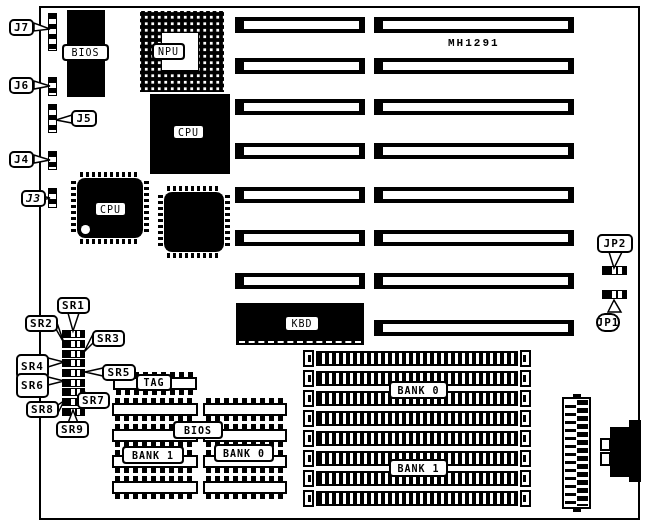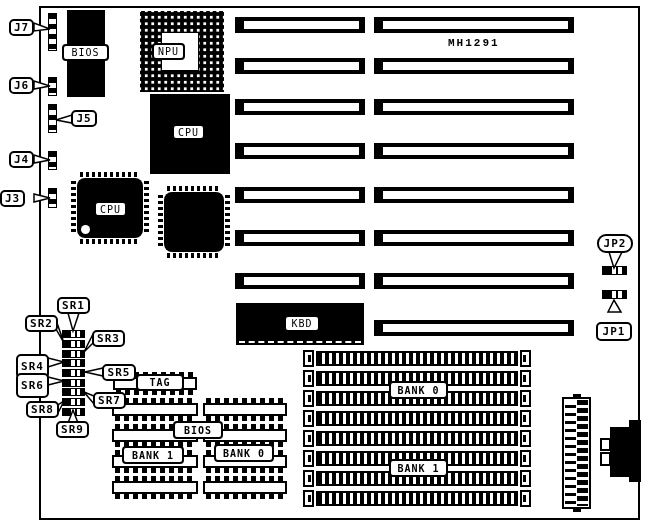--- a/index.html
+++ b/index.html
@@ -132,21 +132,21 @@
   <div class="abs hjump" style="left:62px;top:340px;width:23px;height:8px;"></div>
   <div class="abs hjump" style="left:62px;top:350px;width:23px;height:8px;"></div>
   <div class="abs hjump" style="left:62px;top:359px;width:23px;height:8px;"></div>
   <div class="abs hjump" style="left:62px;top:369px;width:23px;height:8px;"></div>
   <div class="abs hjump" style="left:62px;top:379px;width:23px;height:8px;"></div>
   <div class="abs hjump" style="left:62px;top:388px;width:23px;height:8px;"></div>
   <div class="abs hjump" style="left:62px;top:398px;width:23px;height:8px;"></div>
   <div class="abs hjump" style="left:62px;top:408px;width:23px;height:8px;"></div>
 
   <div class="abs dip" style="left:113px;top:377px;width:84px;height:13px;"></div>
-  <div class="abs labelbox" style="left:136px;top:374px;width:48px;height:17px;">TAG</div>
+  <div class="abs labelbox" style="left:136px;top:374px;width:36px;height:17px;">TAG</div>
 
   <div class="abs dip" style="left:112px;top:403px;width:86px;height:13px;"></div>
   <div class="abs dip" style="left:112px;top:429px;width:86px;height:13px;"></div>
   <div class="abs dip" style="left:112px;top:455px;width:86px;height:13px;"></div>
   <div class="abs dip" style="left:112px;top:481px;width:86px;height:13px;"></div>
   <div class="abs dip" style="left:203px;top:403px;width:84px;height:13px;"></div>
   <div class="abs dip" style="left:203px;top:429px;width:84px;height:13px;"></div>
   <div class="abs dip" style="left:203px;top:455px;width:84px;height:13px;"></div>
   <div class="abs dip" style="left:203px;top:481px;width:84px;height:13px;"></div>
 
@@ -226,26 +226,26 @@
       <polygon points="94,396 94,404 84,392"></polygon>
       <polygon points="58,405 58,413 64,401"></polygon>
       <polygon points="68,423 78,423 73,410"></polygon>
     </g>
   </svg>
 
   <div class="abs callout" style="left:9px;top:19px;width:25px;height:17px;">J7</div>
   <div class="abs callout" style="left:9px;top:77px;width:25px;height:17px;">J6</div>
   <div class="abs callout" style="left:71px;top:110px;width:26px;height:17px;">J5</div>
   <div class="abs callout" style="left:9px;top:151px;width:25px;height:17px;">J4</div>
-  <div class="abs callout" style="left:0;top:190px;width:25px;height:17px;">J3</div>
-  <div class="abs callout" style="left:597px;top:234px;width:36px;height:19px;border-radius:9px;">JP2</div>
-  <div class="abs callout" style="left:596px;top:322px;width:36px;height:19px;">JP1</div>
+  <div class="abs callout" style="left:21px;top:190px;width:25px;height:17px;font-style:italic;">J3</div>
+  <div class="abs callout" style="left:597px;top:234px;width:36px;height:19px;">JP2</div>
+  <div class="abs callout" style="left:596px;top:313px;width:24px;height:19px;border-radius:9px;">JP1</div>
   <div class="abs callout" style="left:57px;top:297px;width:33px;height:17px;">SR1</div>
   <div class="abs callout" style="left:25px;top:315px;width:33px;height:17px;">SR2</div>
   <div class="abs callout" style="left:92px;top:330px;width:33px;height:17px;">SR3</div>
   <div class="abs callout" style="left:16px;top:354px;width:33px;height:25px;">SR4</div>
   <div class="abs callout" style="left:102px;top:364px;width:34px;height:17px;">SR5</div>
   <div class="abs callout" style="left:16px;top:373px;width:33px;height:25px;">SR6</div>
-  <div class="abs callout" style="left:93px;top:392px;width:33px;height:17px;">SR7</div>
+  <div class="abs callout" style="left:77px;top:392px;width:33px;height:17px;">SR7</div>
   <div class="abs callout" style="left:26px;top:401px;width:33px;height:17px;">SR8</div>
   <div class="abs callout" style="left:56px;top:421px;width:33px;height:17px;">SR9</div>
 
 </div>
 
 </body></html>

